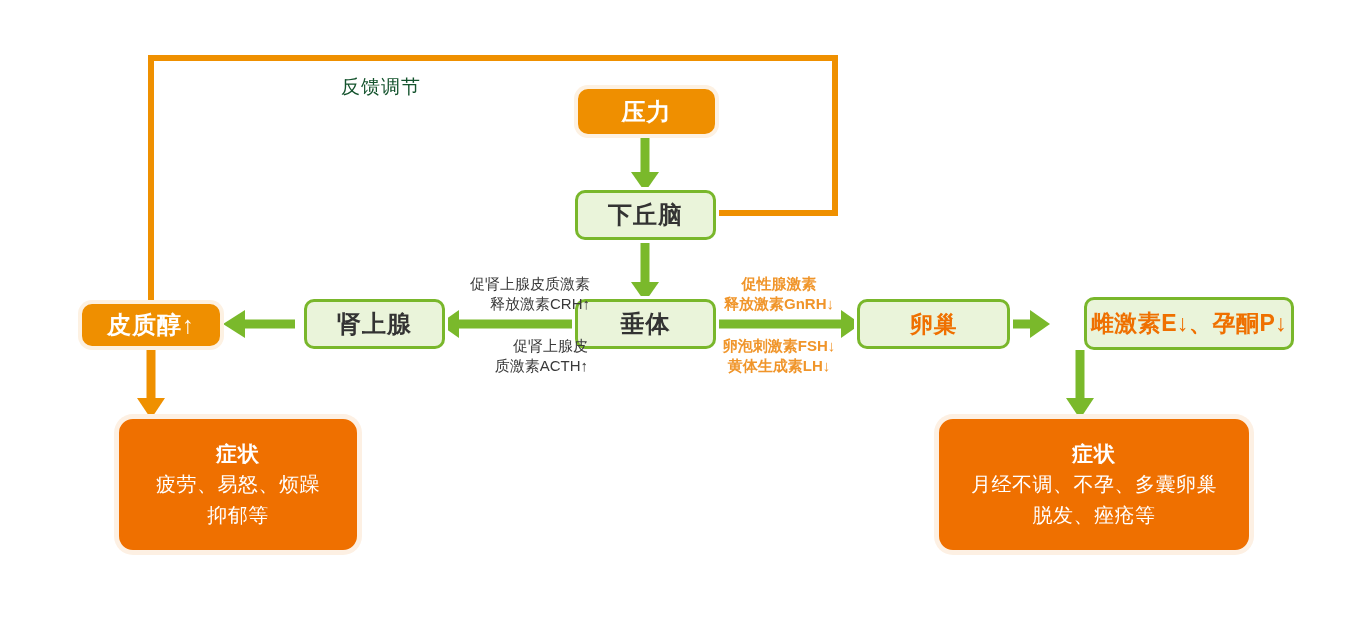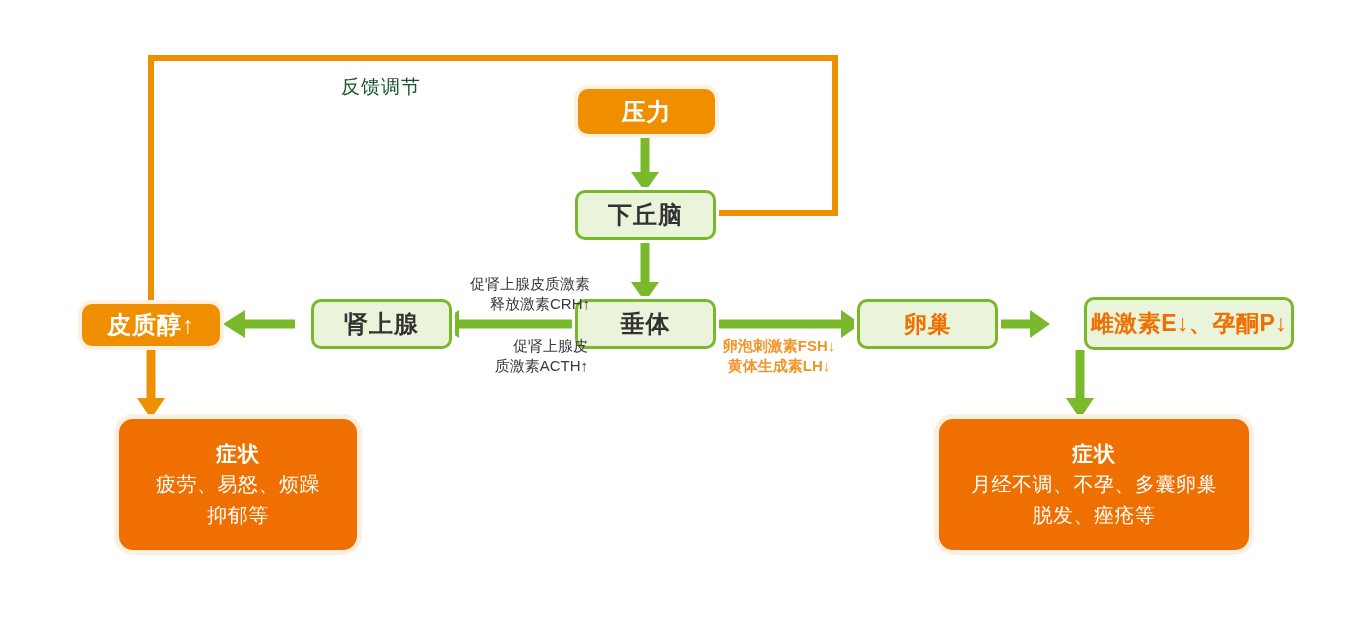--- a/index.html
+++ b/index.html
@@ -175,29 +175,29 @@
   </div>
 
   <div class="node node-green" style="left:575px; top:190px; width:141px; height:50px;">
     <span class="label-dark">下丘脑</span>
   </div>
 
   <div class="node node-green" style="left:575px; top:299px; width:141px; height:50px;">
     <span class="label-dark">垂体</span>
   </div>
 
-  <div class="node node-green" style="left:311px; top:299px; width:141px; height:50px;">
+  <div class="node node-green" style="left:304px; top:299px; width:141px; height:50px;">
     <span class="label-dark">肾上腺</span>
   </div>
 
   <div class="node node-orange" style="left:82px; top:304px; width:138px; height:42px;">
     <span class="label-white">皮质醇↑</span>
   </div>
 
-  <div class="node node-green" style="left:857px; top:299px; width:141px; height:50px;">
+  <div class="node node-green" style="left:857px; top:299px; width:153px; height:50px;">
     <span class="label-orange">卵巢</span>
   </div>
 
   <div class="node node-green" style="left:1084px; top:297px; width:210px; height:53px;border-radius:10px;">
     <span class="label-orange">雌激素E↓、孕酮P↓</span>
   </div>
 
   <div class="node node-symptom" style="left:84px; top:419px; width:238px; height:131px;">
     <div class="sym-title">症状</div>
     <div class="sym-body">疲劳、易怒、烦躁
@@ -209,17 +209,19 @@
     <div class="sym-body">月经不调、不孕、多囊卵巢
 脱发、痤疮等</div>
   </div>
 
   <div class="edge-label gray" style="left:440px; top:274px; width:150px;">促肾上腺皮质激素
 释放激素CRH↑</div>
 
   <div class="edge-label gray" style="left:443px; top:336px; width:145px;">促肾上腺皮
 质激素ACTH↑</div>
 
+  <div class="edge-label orange" style="left:709px; top:274px; width:140px;">促性腺激素
+释放激素GnRH↓</div>
 
   <div class="edge-label orange" style="left:709px; top:336px; width:140px;">卵泡刺激素FSH↓
 黄体生成素LH↓</div>
 
 </div>
 
 </body></html>

